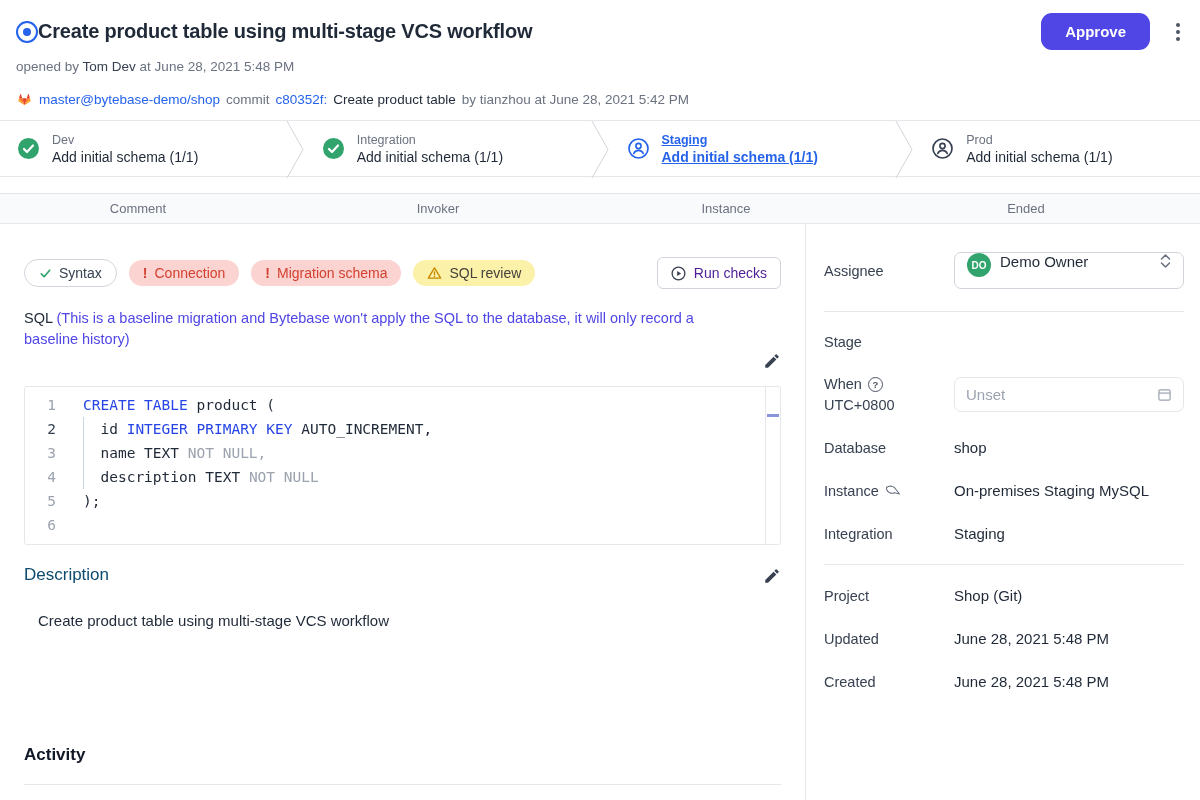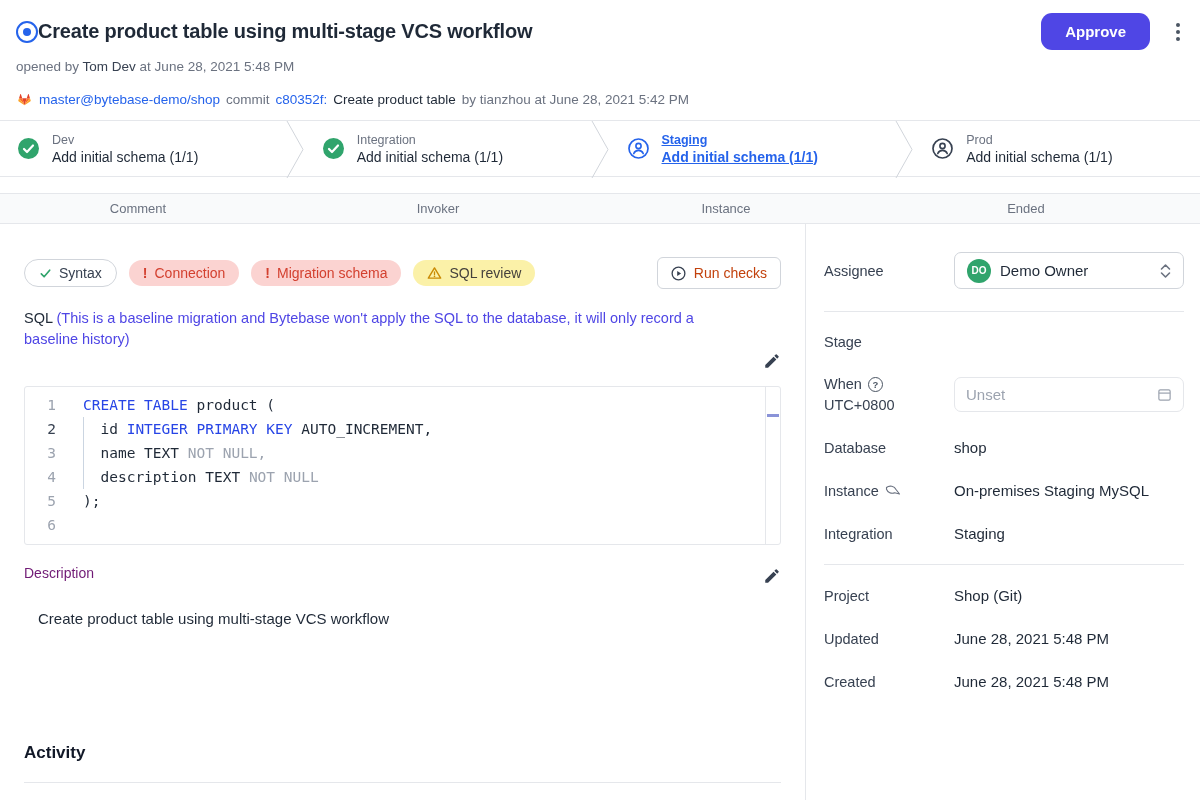--- a/index.html
+++ b/index.html
@@ -42,62 +42,62 @@
   .left { flex:1; padding:0 24px; min-width:0; }
   .right { width:395px; flex:none; border-left:1px solid #e5e7eb; padding:28px 16px 0 18px; }
   
   .checks-row { margin-top:33px; display:flex; align-items:center; gap:12px; }
   .badge { display:inline-flex; align-items:center; gap:7px; border-radius:999px; padding:5px 14px; font-size:14px; cursor:pointer; }
   .badge-ok { border:1px solid #d1d5db; background:#fff; color:#374151; }
   .badge-err { background:#fbd3d1; color:#d3402f; }
   .badge-warn { background:#fbf1a8; color:#44403c; }
   .badge .excl { font-weight:600; }
   .run-checks { margin-left:auto; display:inline-flex; align-items:center; gap:8px; background:#fff;
-    border:1px solid #d1d5db; border-radius:6px; padding:7px 13px; font-size:14px; color:#c2410c; cursor:pointer; font-family:inherit; }
+    border:1px solid #d1d5db; border-radius:6px; padding:7px 13px; font-size:14px; color:#4c1d95; cursor:pointer; font-family:inherit; }
   
   .sql-row { margin-top:19px; display:flex; align-items:flex-start;flex-direction:column; }
   .sql-text { font-size:14.5px; line-height:21px; max-width:712px; }
   .sql-label { color:#1f2937; }
   .sql-note { color:#4f46e5; }
   .edit-btn { margin-left:auto; cursor:pointer; flex:none; padding-top:2px; }
   
   .editor { margin-top:13px; border:1px solid #e5e7eb; border-radius:3px; display:flex; height:159px; overflow:hidden; }
   .code { flex:1; padding-top:6px; font-family:"DejaVu Sans Mono", monospace; font-size:14.5px; line-height:24px; }
   .code-line { display:flex; }
   .ln { width:44px; flex:none; text-align:right; padding-right:13px; color:#9ca3af; }
   .ln.active { color:#374151; }
   .ltext { white-space:pre; position:relative; padding-left:14px; color:#1f2937; }
   .ltext.guided::before { content:""; position:absolute; left:14px; top:0; bottom:0; border-left:1px solid #cbd5e1; }
   .tok-kw { color:#2745e6; }
   .tok-p { color:#1f2937; }
   .tok-m { color:#9ca3af; }
   .scrollstrip { width:15px; flex:none; border-left:1px solid #e5e7eb; position:relative; }
   .scroll-marker { position:absolute; top:27px; left:1px; right:1px; height:3px; background:#8a93d8; }
   
-  .desc-row { margin-top:20px; display:flex; align-items:flex-start; font-size:14px; color:#701a75;text-align:center; }
+  .desc-row { margin-top:20px; display:flex; align-items:flex-start; font-size:17px; color:#0c4a6e;text-align:center; }
   .desc-text { margin-top:22px; padding-left:14px; font-size:15px; color:#1f2937; }
   
   .activity-heading { margin-top:116px; font-size:17px; font-weight:700; color:#111827; }
   .activity-hr { border:none; border-top:1px solid #e5e7eb; margin:19px 0 0 0; }
   .activity-item { margin-top:27px; display:flex; align-items:center; gap:12px; }
   .plus-circle { width:26px; height:26px; border-radius:50%; background:#e5e7eb; color:#374151;
     display:flex; align-items:center; justify-content:center; font-size:16px; flex:none; }
   .activity-text { font-size:14px; color:#6b7280; }
   .activity-text b { color:#111827; font-weight:700; }
   
   .side-row { display:grid; grid-template-columns:130px 1fr; align-items:center; }
   .side-label { font-size:14.5px; color:#374151; }
   .side-value { font-size:15px; color:#1f2937; } .mb22 { margin-bottom:22px; } .mb26 { margin-bottom:26px; }
   .side-divider { border:none; border-top:1px solid #e5e7eb; margin:22px 0; }
   .status-value { display:flex; align-items:center; gap:10px; font-size:16px; }
   .status-open-icon { width:19px; height:19px; border:2px solid #2563eb; border-radius:50%;
     display:flex; align-items:center; justify-content:center; flex:none; }
   .status-open-icon .dot { width:7px; height:7px; background:#2563eb; border-radius:50%; }
   .select-box { height:37px; border:1px solid #d1d5db; border-radius:7px; background:#fff;
-    display:flex; align-items:center; padding:0 12px; gap:9px; font-size:15px; color:#1f2937; cursor:pointer; }
+    display:flex; padding:0 12px; gap:9px; font-size:15px; color:#1f2937; cursor:pointer; }
   .select-box .chevrons { margin-left:auto; }
   .avatar { width:24px; height:24px; border-radius:50%; background:#30a46c; color:#fff;
     display:flex; align-items:center; justify-content:center; font-size:10px; font-weight:700; flex:none; }
   .when-label { align-self:start; }
   .when-line1 { display:flex; align-items:center; gap:6px; }
   .help-circle { width:15px; height:15px; border:1.4px solid #4b5563; border-radius:50%; color:#4b5563;
     font-size:9.5px; font-weight:700; display:flex; align-items:center; justify-content:center; }
   .tz { margin-top:5px; font-size:14.5px; color:#374151; }
   .date-input { height:35px; border:1px solid #e5e7eb; border-radius:7px; background:#fff;
     display:flex; align-items:center; padding:0 11px; font-size:15px; color:#9ca3af; }

